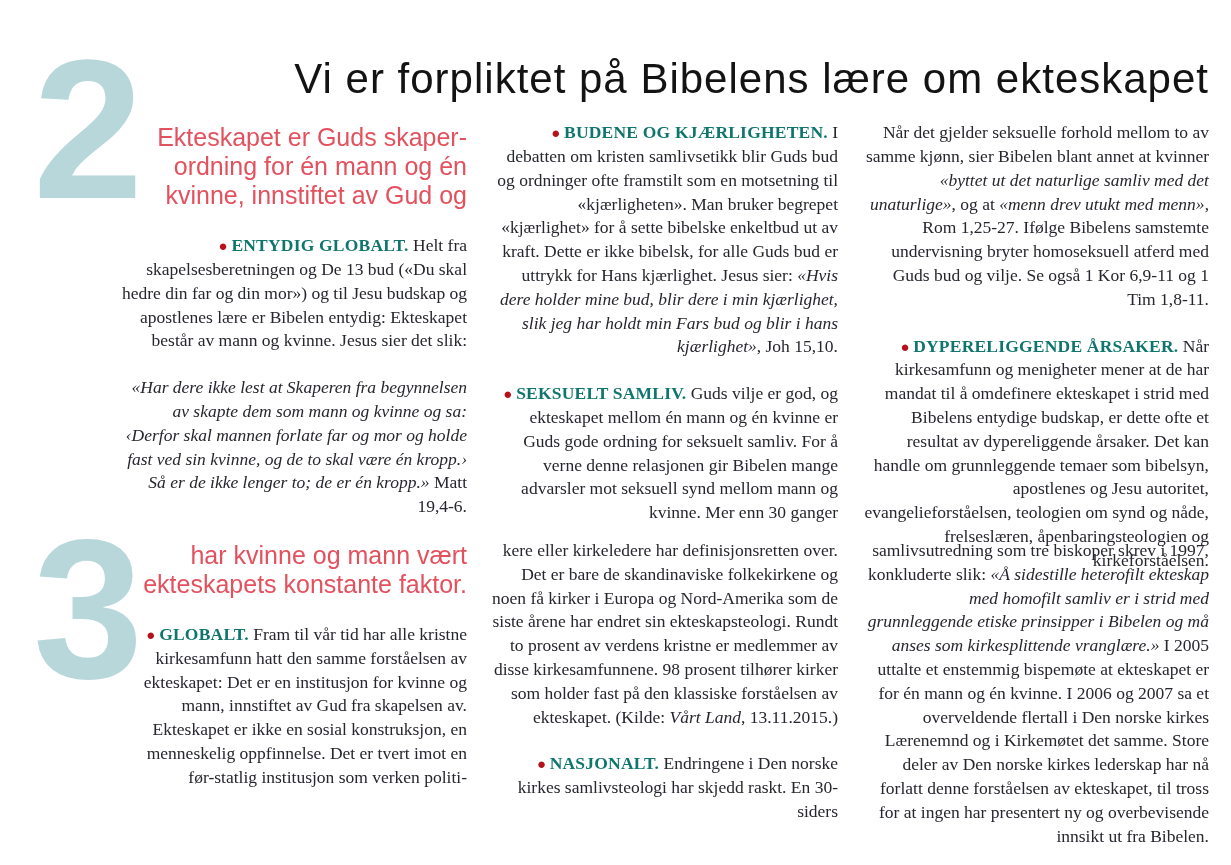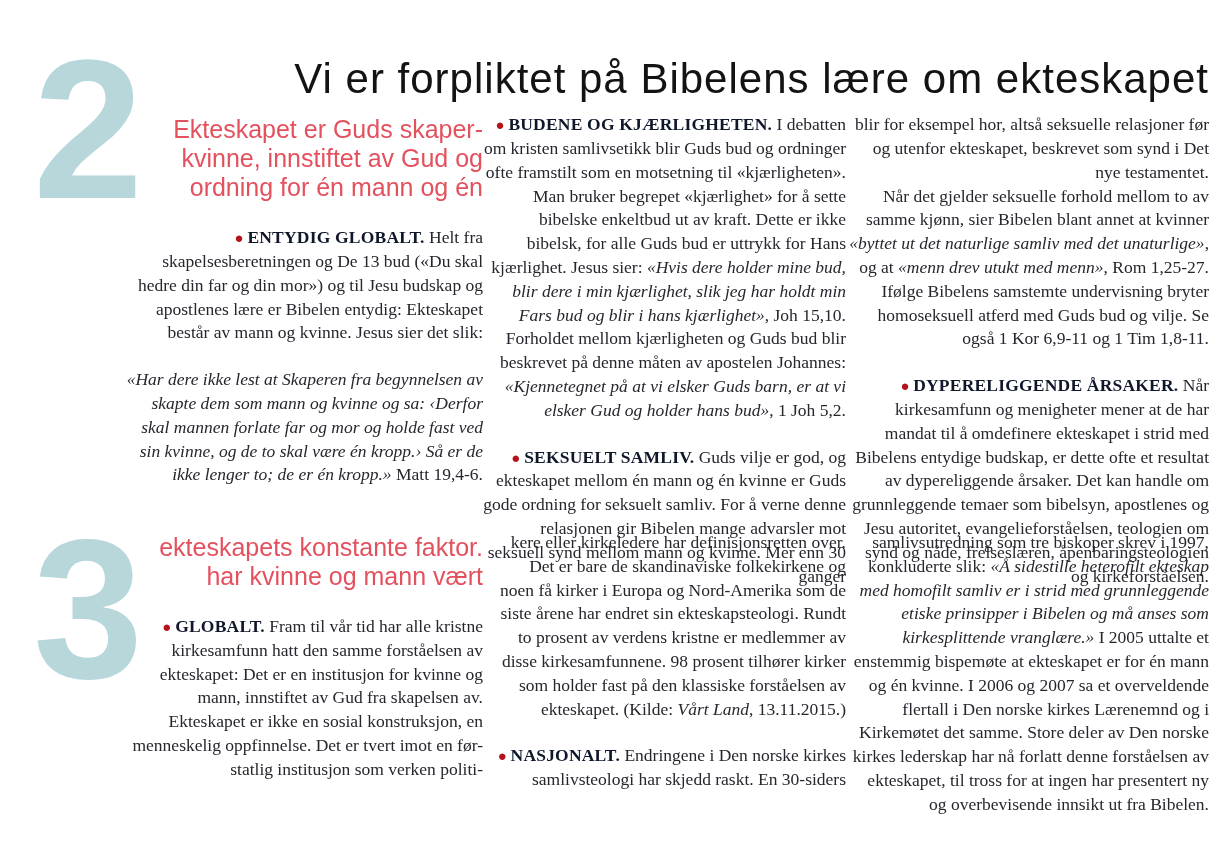--- a/index.html
+++ b/index.html
@@ -13,77 +13,75 @@
     font-size:198px;line-height:0.73;letter-spacing:-4px;color:#b8d7da;
   }
   #sec-1 .numeral{top:18px;}
   .content{margin-left:120px;margin-right:22px;text-align:right;}
   .title{
     font-family:"Liberation Sans",sans-serif;font-weight:normal;
     font-size:42px;line-height:1.1;letter-spacing:1px;color:#131313;
     margin:6px 0 0 0;
   }
   #sec-1 .title{margin-top:10px;}
-  .cols{display:grid;grid-template-columns:1fr 1fr 1fr;margin-top:11px;}
+  .cols{display:grid;grid-template-columns:1fr 1fr 1fr;column-gap:24px;margin-top:19px;}
   .subtitle{
     font-family:"Liberation Sans",sans-serif;
     font-size:25px;line-height:1.16;color:#e4515e;margin:2px 0 24px 0;
   }
   .para{
     font-family:"Liberation Serif",serif;
     font-size:17.5px;line-height:1.36;color:#26262e;margin:0;
   }
   .para.spaced{margin-top:23px;}
   .para.indent{text-indent:20px;}
   .dot{color:#b5121b;font-size:15px;}
-  .r-b{font-weight:bold;color:#0f172a;letter-spacing:0.2px;}
+  .r-b{font-weight:bold;color:#0f766e;letter-spacing:0.2px;}
   .r-i{font-style:italic;}
   .r-n{}
 </style>
 </head>
 <body>
 
 <div class="page">
 
   <section class="sec" id="sec-0">
     <div class="numeral">2</div>
     <div class="content">
       <h1 class="title">Vi er forpliktet på Bibelens lære om ekteskapet</h1>
       <div class="cols">
         <div class="col">
           <div class="subtitle">
               <div>Ekteskapet er Guds skaper-</div>
+              <div>ordning for én mann og én</div>
               <div>kvinne, innstiftet av Gud og</div>
-              <div>ordning for én mann og én</div>
             </div>
         <p class="para"><span class="dot">● </span><span class="r-b">ENTYDIG GLOBALT.</span><span class="r-n"> Helt fra skapelsesberetningen og De 13 bud («Du skal hedre din far og din mor») og til Jesu budskap og apostlenes lære er Bibelen entydig: Ekteskapet består av mann og kvinne. Jesus sier det slik:</span></p>
             <p class="para spaced"><span class="r-i">«Har dere ikke lest at Skaperen fra begynnelsen av skapte dem som mann og kvinne og sa: ‹Derfor skal mannen forlate far og mor og holde fast ved sin kvinne, og de to skal være én kropp.› Så er de ikke lenger to; de er én kropp.»</span><span class="r-n"> Matt 19,4-6.</span></p>
           </div>
         <div class="col">
             <p class="para"><span class="dot">● </span><span class="r-b">BUDENE OG KJÆRLIGHETEN.</span><span class="r-n"> I debatten om kristen samlivsetikk blir Guds bud og ordninger ofte framstilt som en motsetning til «kjærligheten». Man bruker begrepet «kjærlighet» for å sette bibelske enkeltbud ut av kraft. Dette er ikke bibelsk, for alle Guds bud er uttrykk for Hans kjærlighet. Jesus sier: </span><span class="r-i">«Hvis dere holder mine bud, blir dere i min kjærlighet, slik jeg har holdt min Fars bud og blir i hans kjærlighet»</span><span class="r-n">, Joh 15,10.</span></p>
-            <p class="para indent"><span class="r-n">Forholdet mellom kjærligheten og Guds bud blir beskrevet på denne måten av apostelen Johannes: </span><span class="r-i">«Kjennetegnet på at vi elsker Guds barn, er at vi elsker Gud og holder hans bud»</span><span class="r-n">, 1 Joh 5,2.</span></p>
             <p class="para spaced"><span class="dot">● </span><span class="r-b">SEKSUELT SAMLIV.</span><span class="r-n"> Guds vilje er god, og ekteskapet mellom én mann og én kvinne er Guds gode ordning for seksuelt samliv. For å verne denne relasjonen gir Bibelen mange advarsler mot seksuell synd mellom mann og kvinne. Mer enn 30 ganger</span></p>
           </div>
         <div class="col">
-            <p class="para"><span class="r-n">blir for eksempel hor, altså seksuelle relasjoner før og utenfor ekteskapet, beskrevet som synd i Det nye testamentet.</span></p>
             <p class="para indent"><span class="r-n">Når det gjelder seksuelle forhold mellom to av samme kjønn, sier Bibelen blant annet at kvinner </span><span class="r-i">«byttet ut det naturlige samliv med det unaturlige»</span><span class="r-n">, og at </span><span class="r-i">«menn drev utukt med menn»</span><span class="r-n">, Rom 1,25-27. Ifølge Bibelens samstemte undervisning bryter homoseksuell atferd med Guds bud og vilje. Se også 1 Kor 6,9-11 og 1 Tim 1,8-11.</span></p>
             <p class="para spaced"><span class="dot">● </span><span class="r-b">DYPERELIGGENDE ÅRSAKER.</span><span class="r-n"> Når kirkesamfunn og menigheter mener at de har mandat til å omdefinere ekteskapet i strid med Bibelens entydige budskap, er dette ofte et resultat av dypereliggende årsaker. Det kan handle om grunnleggende temaer som bibelsyn, apostlenes og Jesu autoritet, evangelieforståelsen, teologien om synd og nåde, frelseslæren, åpenbaringsteologien og kirkeforståelsen.</span></p>
           </div>
       </div>
     </div>
   </section>
 
   <section class="sec" id="sec-1">
     <div class="numeral">3</div>
     <div class="content">
       <div class="cols">
         <div class="col">
           <div class="subtitle">
+              <div>har kvinne og mann vært</div>
               <div>ekteskapets konstante faktor.</div>
-              <div>har kvinne og mann vært</div>
             </div>
         <p class="para"><span class="dot">● </span><span class="r-b">GLOBALT.</span><span class="r-n"> Fram til vår tid har alle kristne kirkesamfunn hatt den samme forståelsen av ekteskapet: Det er en institusjon for kvinne og mann, innstiftet av Gud fra skapelsen av. Ekteskapet er ikke en sosial konstruksjon, en menneskelig oppfinnelse. Det er tvert imot en før-statlig institusjon som verken politi-</span></p>
           </div>
         <div class="col">
             <p class="para"><span class="r-n">kere eller kirkeledere har definisjonsretten over.</span></p>
             <p class="para indent"><span class="r-n">Det er bare de skandinaviske folkekirkene og noen få kirker i Europa og Nord-Amerika som de siste årene har endret sin ekteskapsteologi. Rundt to prosent av verdens kristne er medlemmer av disse kirkesamfunnene. 98 prosent tilhører kirker som holder fast på den klassiske forståelsen av ekteskapet. (Kilde: </span><span class="r-i">Vårt Land</span><span class="r-n">, 13.11.2015.)</span></p>
             <p class="para spaced"><span class="dot">● </span><span class="r-b">NASJONALT.</span><span class="r-n"> Endringene i Den norske kirkes samlivsteologi har skjedd raskt. En 30-siders</span></p>
           </div>
         <div class="col">
             <p class="para"><span class="r-n">samlivsutredning som tre biskoper skrev i 1997, konkluderte slik: </span><span class="r-i">«Å sidestille heterofilt ekteskap med homofilt samliv er i strid med grunnleggende etiske prinsipper i Bibelen og må anses som kirkesplittende vranglære.»</span><span class="r-n"> I 2005 uttalte et enstemmig bispemøte at ekteskapet er for én mann og én kvinne. I 2006 og 2007 sa et overveldende flertall i Den norske kirkes Lærenemnd og i Kirkemøtet det samme. Store deler av Den norske kirkes lederskap har nå forlatt denne forståelsen av ekteskapet, til tross for at ingen har presentert ny og overbevisende innsikt ut fra Bibelen.</span></p>

